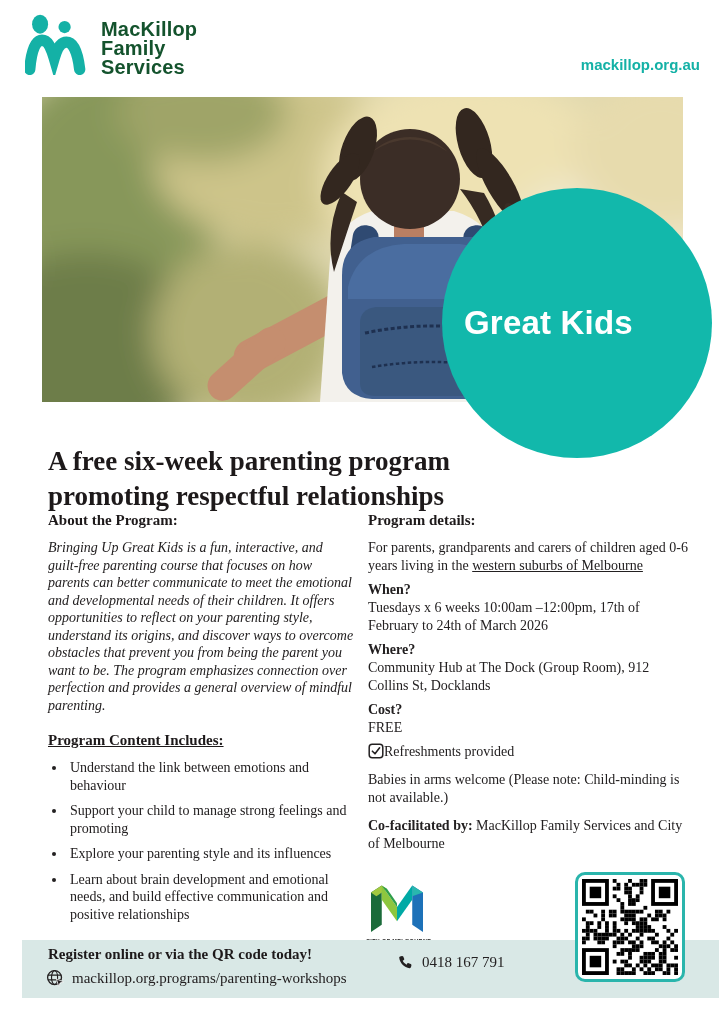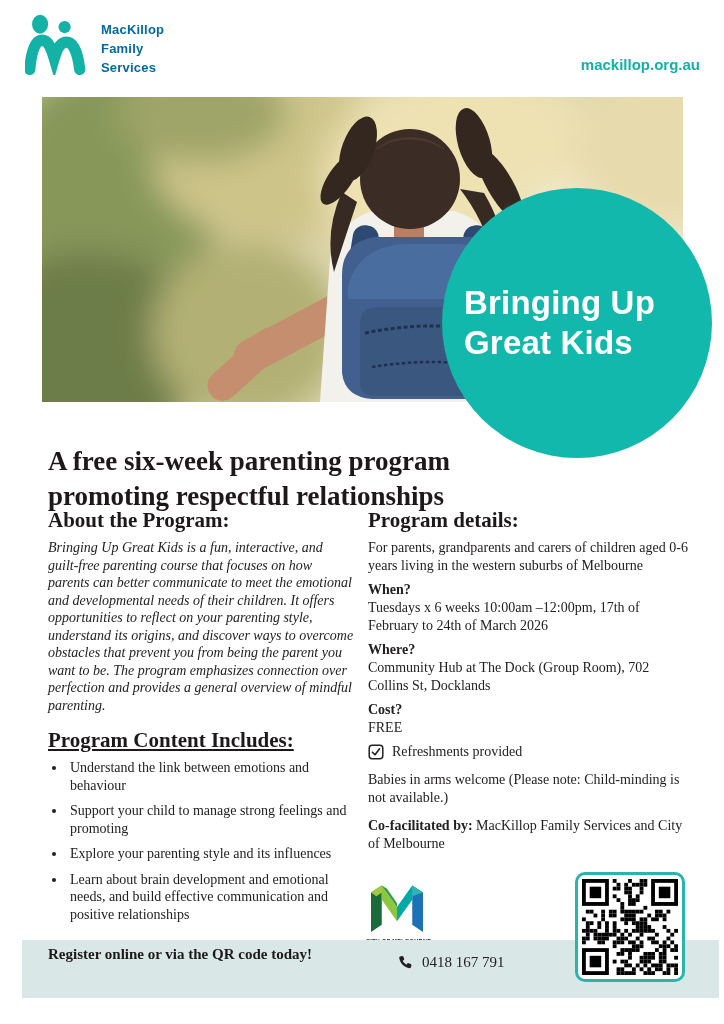--- a/index.html
+++ b/index.html
@@ -1,48 +1,48 @@
 <!DOCTYPE html>
 <html><head>
 <meta charset="utf-8">
 <style>
   html,body{margin:0;padding:0;background:#888;}
   .page{position:relative;width:724px;height:1024px;background:#ffffff;overflow:hidden;
         font-family:"Liberation Serif",serif;color:#232021;}
   
   .brand{position:absolute;left:25px;top:13px;display:flex;gap:10px;}
   .brand svg{display:block;}
-  .brand-text{font-family:"Liberation Sans",sans-serif;font-weight:bold;color:#0369a1;
-              font-size:13px;line-height:19px;padding-top:7px;letter-spacing:.2px;}
+  .brand-text{font-family:"Liberation Sans",sans-serif;font-weight:bold;color:#14532d;
+              font-size:20px;line-height:19px;padding-top:7px;letter-spacing:.2px;}
   .site-url{position:absolute;right:24px;top:56px;font-family:"Liberation Sans",sans-serif;
             font-weight:bold;color:#14b1a6;font-size:15px;}
   
   .photo{position:absolute;left:42px;top:97px;width:641px;height:305px;overflow:hidden;}
   .photo svg{display:block;width:100%;height:100%;}
   .badge{position:absolute;left:442px;top:188px;width:270px;height:270px;border-radius:50%;
          background:#12b8ab;display:flex;align-items:center;}
   .badge-text{color:#ffffff;font-family:"Liberation Sans",sans-serif;font-weight:bold;
               font-size:33px;line-height:40px;padding-left:22px;letter-spacing:.2px;}
   
   .title{position:absolute;left:48px;top:426px;width:480px;font-size:27px;line-height:35px;
          font-weight:bold;color:#1d191a;}
   
   .col{position:absolute;top:510px;font-size:14px;line-height:17.5px;}
   .col-left{left:48px;width:306px;}
   .col-right{left:368px;width:324px;line-height:18px;}
-  h2.sec{font-size:21px;line-height:20px;margin:0 0 9px;font-weight:bold;color:#1d191a;}
+  h2.sec{font-size:15px;line-height:20px;margin:0 0 9px;font-weight:bold;color:#1d191a;}
   .col-left p{margin:0 0 13px;font-style:italic;}
   .col-left h2.sec.second{margin-top:16px;text-decoration:underline;}
   ul.bullets{margin:0;padding:0 0 0 19px;list-style:disc;}
   ul.bullets li{margin:0 0 8px;padding-left:3px;}
   .block{margin:0 0 6px;}
   .lbl{font-weight:bold;display:block;}
   .block p{margin:0;}
-  .ul-link{}
-  .refresh-row{display:flex;align-items:center;gap:8px;margin:5px 0 10px;}
+  .ul-link{text-decoration:underline;}
+  .refresh-row{display:flex;gap:0;margin:5px 0 10px;}
   .refresh-row svg{flex:0 0 auto;}
   .note{margin:0 0 10px;}
   
   .city-logo{position:absolute;left:366px;top:880px;width:66px;text-align:left;}
   .city-logo .cap{font-family:"Liberation Sans",sans-serif;font-weight:bold;font-size:5.5px;
                   letter-spacing:.4px;color:#1a1a1a;margin-top:2px;white-space:nowrap;}
   .qr{position:absolute;left:575px;top:872px;width:96px;height:96px;background:#fff;
       border:3px solid #2ab5ac;border-radius:10px;padding:4px;z-index:5;}
   .qr svg{display:block;width:100%;height:100%;fill:#000;}
   
@@ -127,21 +127,20 @@
       <path d="M323 236 Q390 222 457 236" stroke="#1e3050" stroke-width="3" fill="none" stroke-dasharray="4 2.5"></path>
       <path d="M452 210 L452 296" stroke="#2c4569" stroke-width="3" stroke-dasharray="4 2.5"></path>
       <rect x="444" y="240" width="9" height="20" rx="3" fill="#cfcfcf"></rect>
       <rect x="446" y="166" width="8" height="16" rx="3" fill="#d8d8d8"></rect>
       <path d="M330 270 Q390 260 452 270" stroke="#1e3050" stroke-width="2.5" fill="none" stroke-dasharray="3.5 2.5"></path>
     </svg>
   </div>
 
   <div class="badge">
     <div class="badge-text">
-      <div>Bringing Up</div>
       <div>Great Kids</div>
     </div>
   </div>
 
   <h1 class="title">A free six-week parenting program promoting respectful relationships</h1>
 
   <div class="col col-left">
     <h2 class="sec">About the Program:</h2>
     <p>Bringing Up Great Kids is a fun, interactive, and guilt-free parenting course that focuses on how parents can better communicate to meet the emotional and developmental needs of their children. It offers opportunities to reflect on your parenting style, understand its origins, and discover ways to overcome obstacles that prevent you from being the parent you want to be. The program emphasizes connection over perfection and provides a general overview of mindful parenting.</p>
     <h2 class="sec second">Program Content Includes:</h2>
@@ -160,21 +159,21 @@
       <p><span>For parents, grandparents and carers of children aged 0-6 years living in the </span><span class="ul-link">western suburbs of Melbourne</span></p>
     </div>
 
     <div class="block">
       <span class="lbl">When?</span>
       <p>Tuesdays  x 6 weeks 10:00am –12:00pm, 17th of February to 24th of March 2026</p>
     </div>
 
     <div class="block">
       <span class="lbl">Where?</span>
-      <p>Community Hub at The Dock (Group Room), 702 Collins St, Docklands</p>
+      <p>Community Hub at The Dock (Group Room), 912 Collins St, Docklands</p>
     </div>
 
     <div class="block">
       <span class="lbl">Cost?</span>
       <p>FREE</p>
     </div>
 
     <div class="refresh-row">
       <span class="icon">
         <svg width="16" height="16" viewBox="0 0 16 16">
@@ -422,20 +421,31 @@
         <rect x="76" y="4" width="20" height="20" fill="#fff"></rect>
         <rect x="80" y="8" width="12" height="12"></rect>
         <rect x="0" y="72" width="28" height="28"></rect>
         <rect x="4" y="76" width="20" height="20" fill="#fff"></rect>
         <rect x="8" y="80" width="12" height="12"></rect>
       </svg>
   </div>
 
   <div class="footer-bar">
     <div class="reg-title">Register online or via the QR code today!</div>
+    <div class="reg-url-row">
+      <span class="icon">
+        <svg width="19" height="19" viewBox="0 0 20 20">
+          <circle cx="9" cy="9" r="7.3" fill="none" stroke="#232021" stroke-width="1.4"></circle>
+          <ellipse cx="9" cy="9" rx="3.2" ry="7.3" fill="none" stroke="#232021" stroke-width="1.2"></ellipse>
+          <path d="M2 6.5 H16 M2 11.5 H16" stroke="#232021" stroke-width="1.2"></path>
+          <polygon points="11,10.5 18.5,13.5 14.8,14.7 13.4,18.4" fill="#232021" stroke="#fff" stroke-width="0.8"></polygon>
+        </svg>
+      </span>
+      <span>mackillop.org.programs/parenting-workshops</span>
+    </div>
     <div class="reg-phone-row">
       <span class="icon">
         <svg width="15" height="15" viewBox="2 2 16 16">
           <path d="M15.6 11.7l-2.3-1c-.5-.2-1.1 0-1.4.4l-.8 1.2c-1.7-.9-3.2-2.4-4.1-4.1l1.2-.8c.5-.3.6-.9.4-1.4l-1-2.3C7.4 3.2 6.8 2.9 6.2 3l-2 .5c-.6.2-1 .8-.9 1.4.7 5.8 5.3 10.4 11.1 11.1.6.1 1.2-.3 1.4-.9l.5-2c.1-.6-.2-1.2-.7-1.4z" fill="#232021"></path>
         </svg>
       </span>
       <span>0418 167 791</span>
     </div>
   </div>
 

